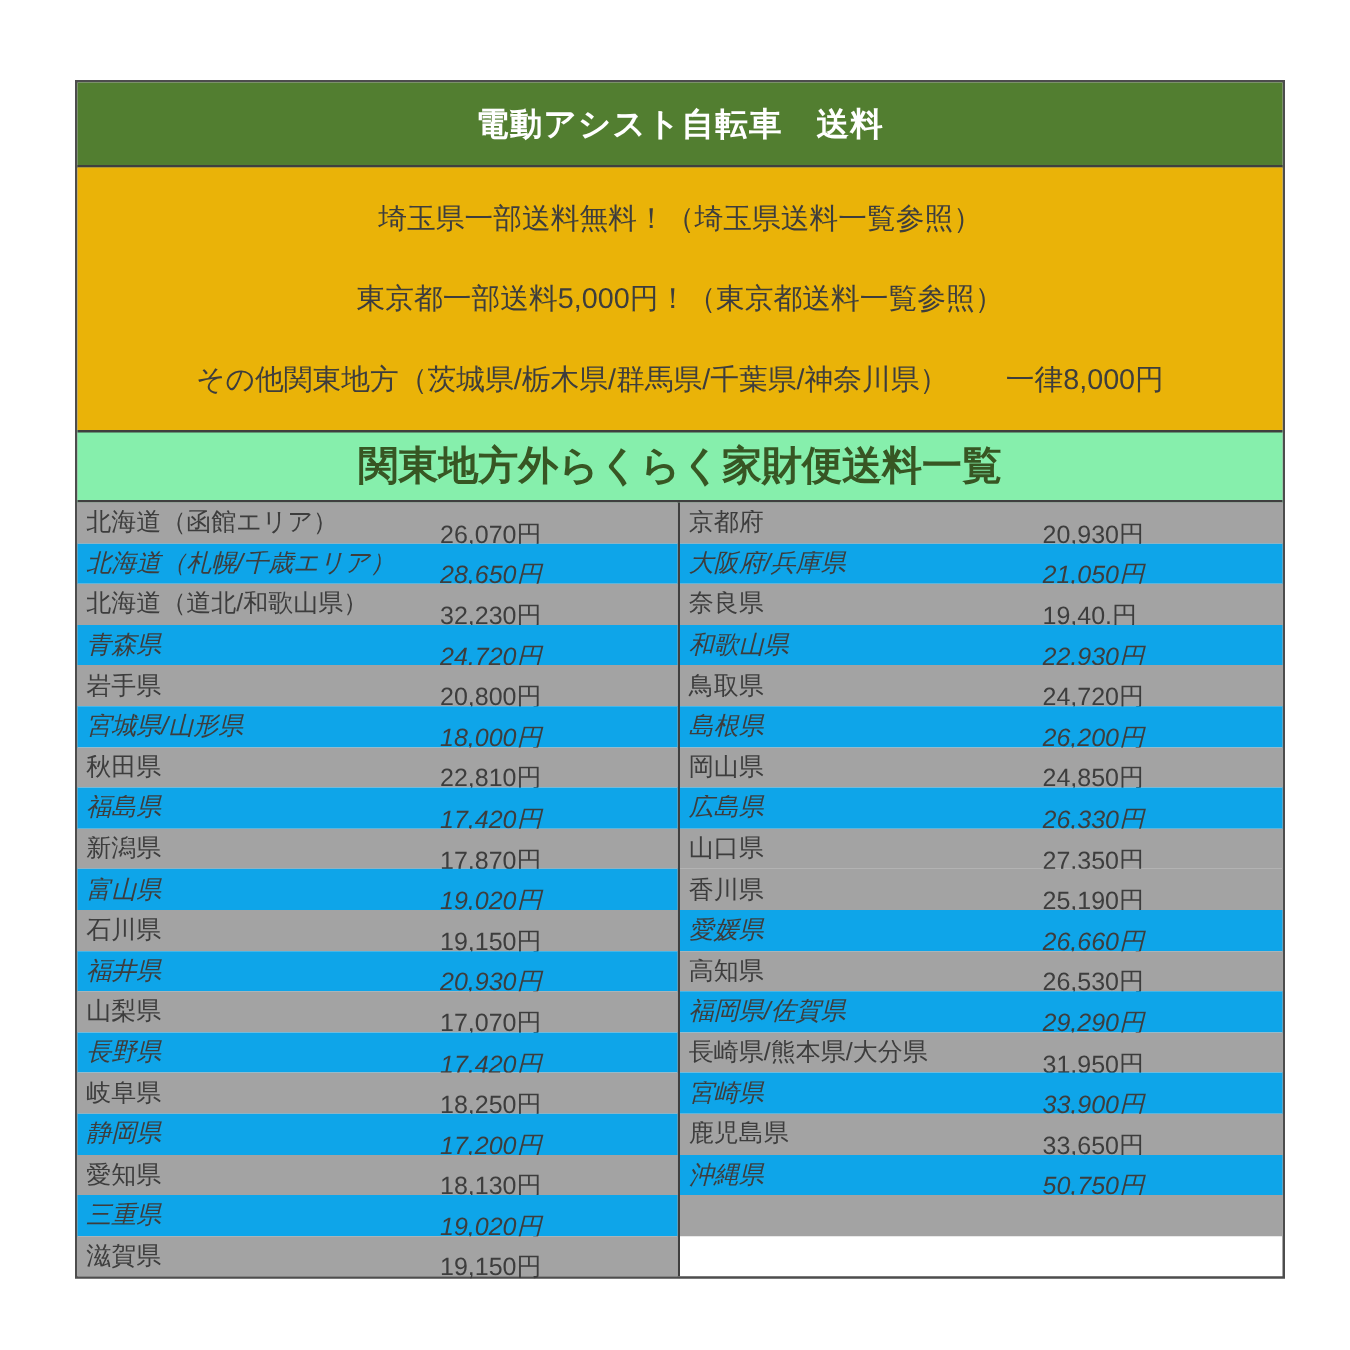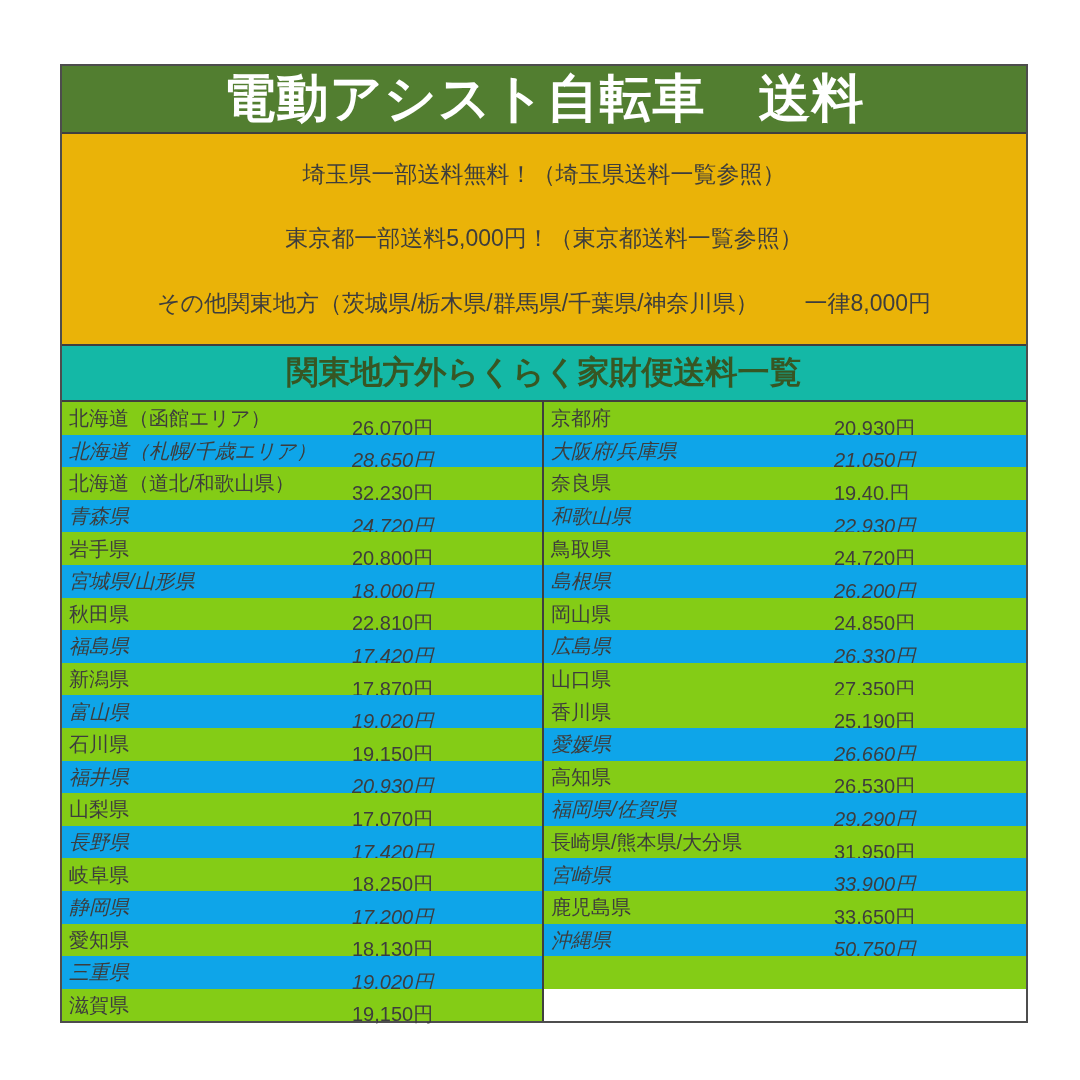--- a/index.html
+++ b/index.html
@@ -26,42 +26,42 @@
   .title-bar {
     height: 66px;
     background: #527e30;
     border-bottom: 2px solid #3f3f3f;
     display: flex;
     align-items: center;
     justify-content: center;
   }
   .title-bar .title-text {
     color: #ffffff;
-    font-size: 52px;
+    font-size: 26px;
     font-weight: bold;
     letter-spacing: 1px;
     white-space: nowrap;
   }
   .notes {
     height: 194px;
     background: #eab308;
     display: flex;
     flex-direction: column;
     justify-content: space-around;
     padding: 8px 0;
   }
   .note-line {
     text-align: center;
     font-size: 23px;
     color: #3d3d3d;
     white-space: nowrap;
   }
   .section-header {
     height: 54px;
-    background: #14b8a6;
+    background: #86efac;
     border-top: 2px solid #3f3f3f;
     border-bottom: 2px solid #3f3f3f;
     display: flex;
     align-items: center;
     justify-content: center;
     font-family: Liberation Mono, monospace;
   }
   .section-header .section-text {
     color: #375623;
     font-size: 32px;
@@ -77,21 +77,21 @@
     flex-direction: column;
   }
   .half.left {
     border-right: 2px solid #3f3f3f;
   }
   .row {
     height: 32.6px;
     display: grid;
     grid-template-columns: 290px 1fr;
     align-items: center;
-    background: #84cc16;
+    background: #a3a3a3;
   }
   .row.stripe {
     background: #0ea5e9;
     font-style: italic;
   }
   .cell {
     font-size: 20px;
     color: #3d3d3d;
     white-space: nowrap;
     overflow: hidden;

